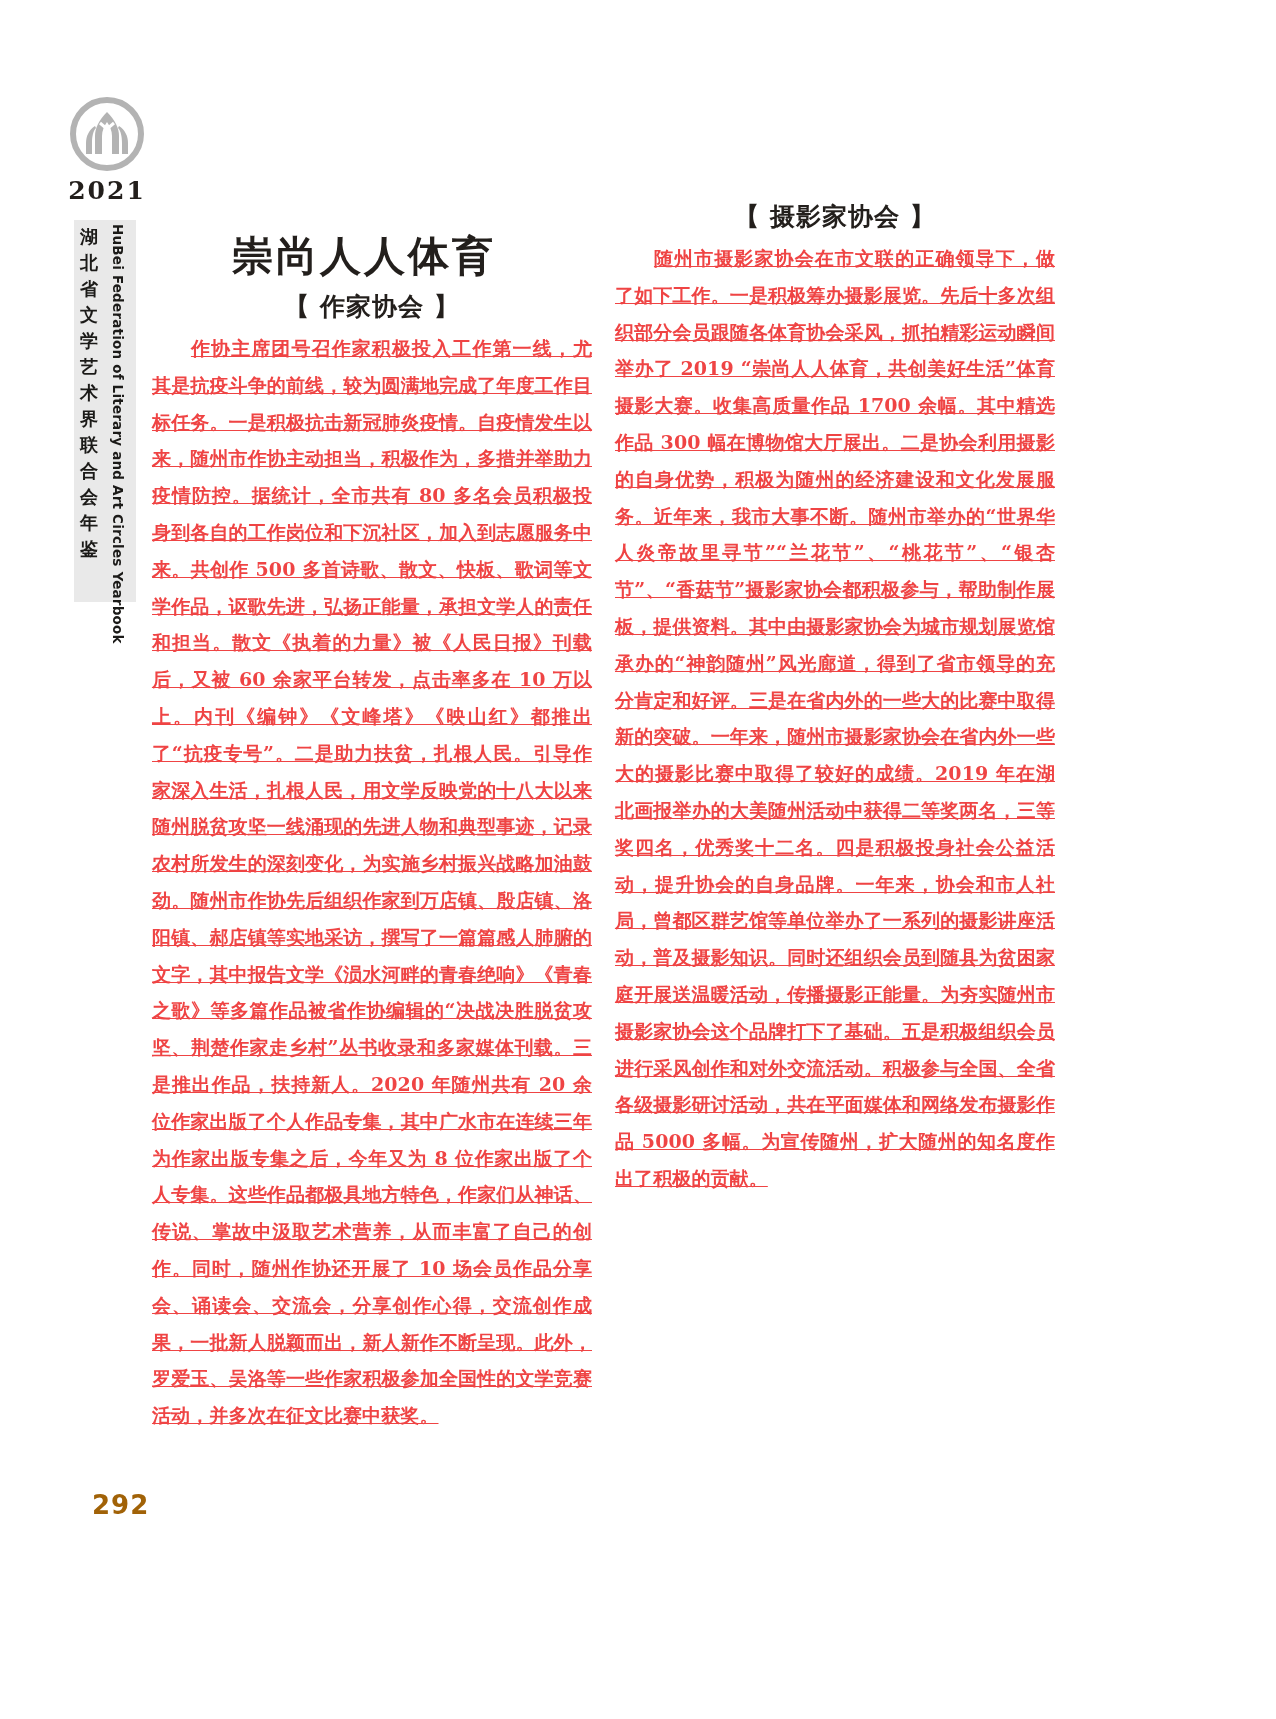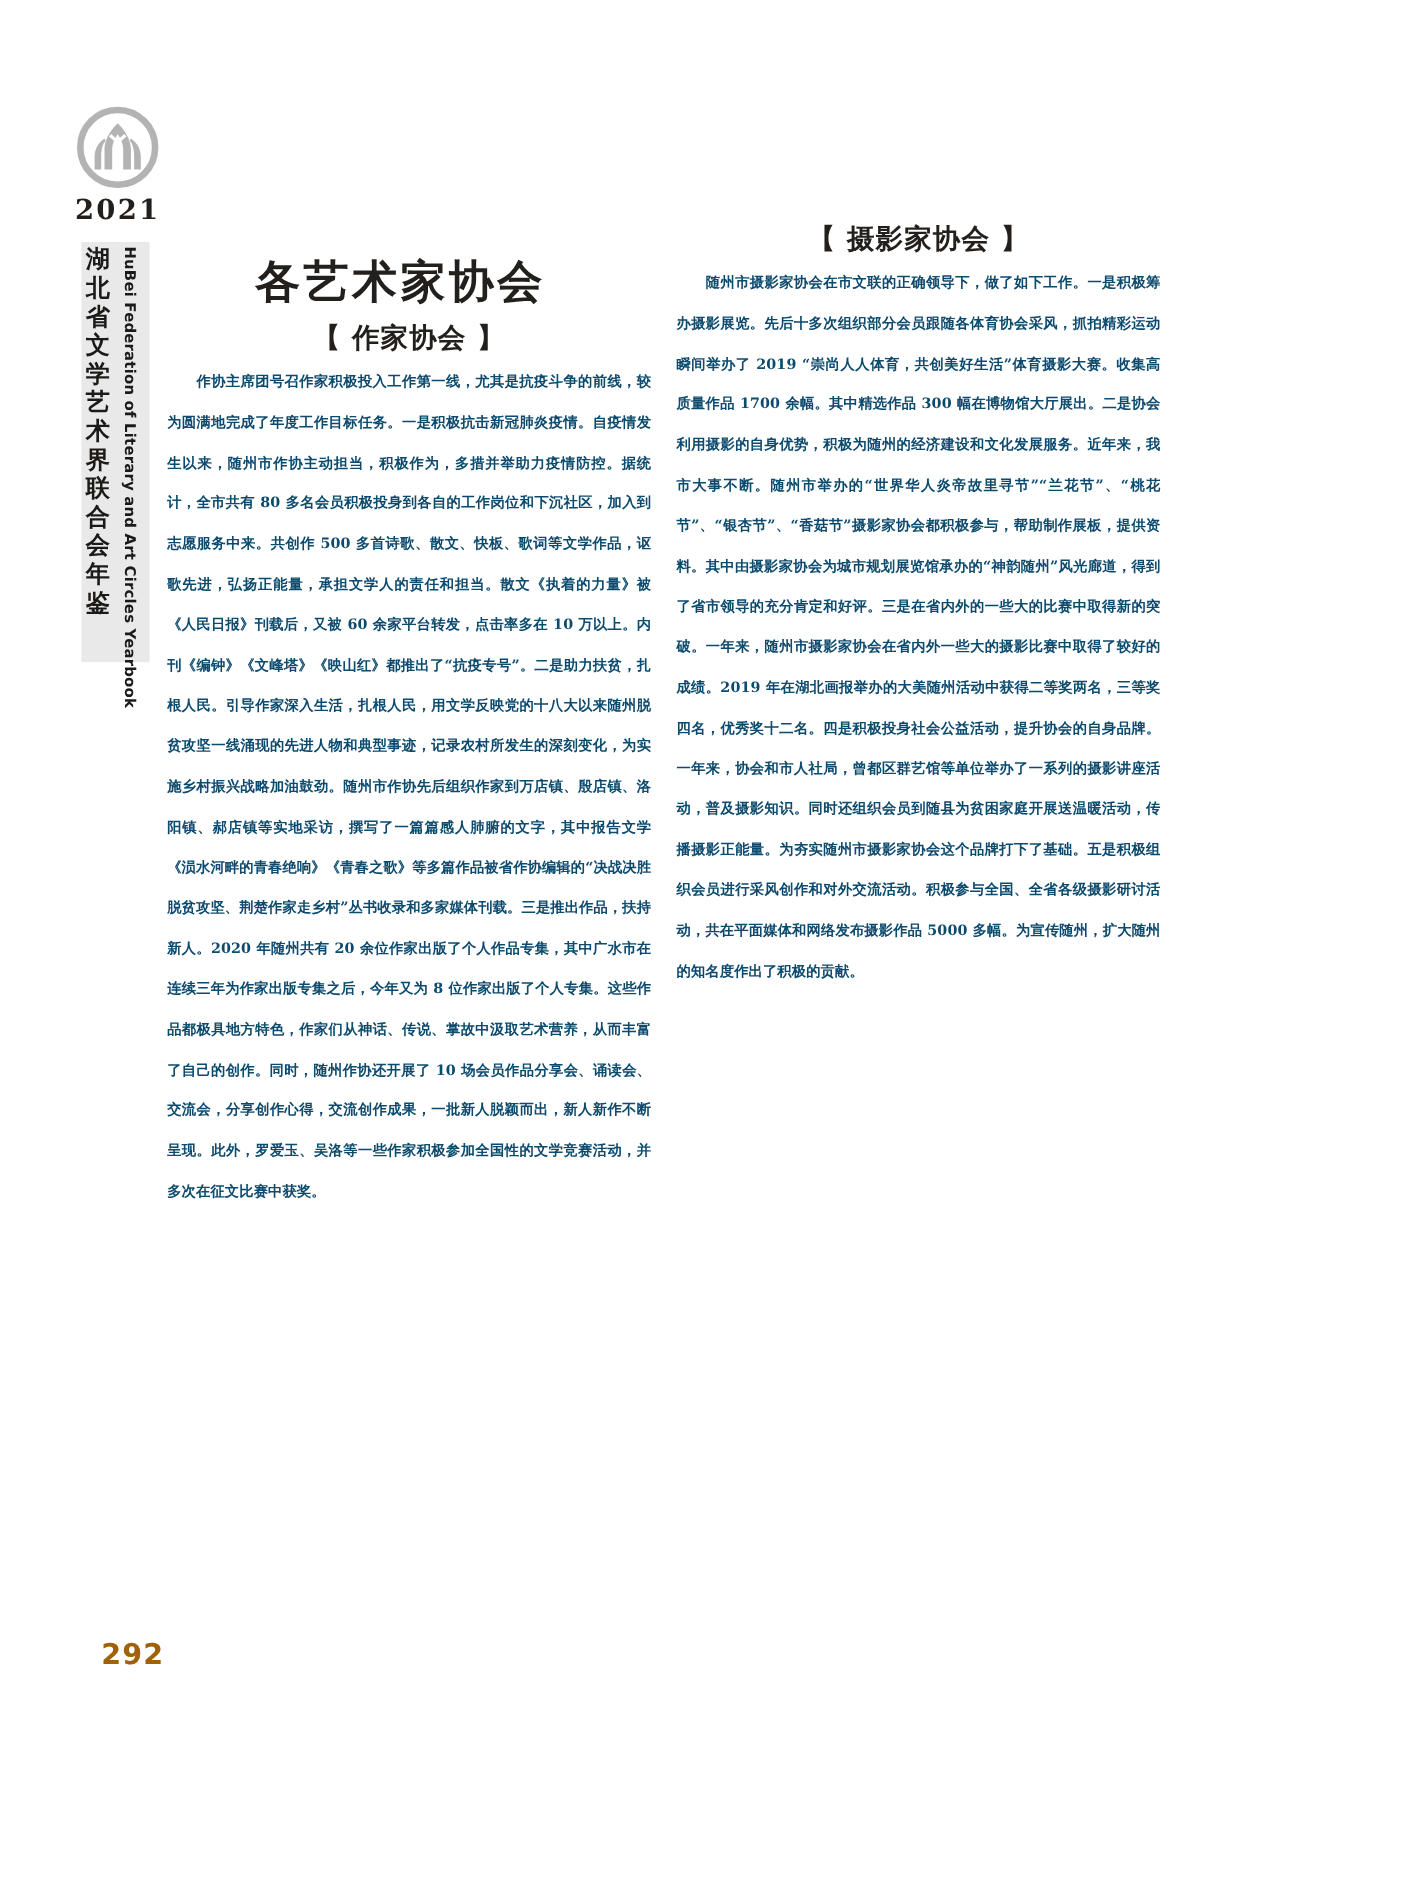--- a/index.html
+++ b/index.html
@@ -57,21 +57,21 @@
     background: #e9e9e9;
   }
   #rail-cn {
     position: absolute;
     left: 16px;
     top: 128px;
     width: 26px;
     height: 376px;
     font-family: "DejaVu Sans", "Liberation Sans", sans-serif;
     font-weight: 700;
-    font-size: 22px;
+    font-size: 18px;
     line-height: 26px;
     color: #1b1a18;
     text-align: center;
     word-break: break-all;
     letter-spacing: 0px;
   }
   #rail-en {
     position: absolute;
     left: 44px;
     top: 128px;
@@ -136,28 +136,29 @@
     letter-spacing: 1px;
     color: #231f1c;
     margin: 0 0 6px 0;
     line-height: 34px;
     text-align: center;
   }
 
   .body-text {
     font-family: "DejaVu Serif", "Liberation Serif", serif;
     font-weight: 700;
-    font-size: 13px;
+    font-size: 19px;
     line-height: 36.8px;
-    color: #0c4a6e;
+    color: #ef4444;
     text-align: justify;
     text-justify: inter-ideograph;
     text-indent: 2.05em;
     margin: 0;
     letter-spacing: 0.1px;
+    text-decoration: underline;
   }
 
   .spacer-gap { height: 30px; }
 
   
   #col-left .section:first-child { margin-top: 104px; }
   #col-right .section:first-child { margin-top: 14px; }
 </style>
 </head>
 <body>
@@ -180,21 +181,21 @@
 
     <div id="rail-band"></div>
     <div id="rail-cn">湖北省文学艺术界联合会年鉴</div>
     <div id="rail-en">HuBei Federation of Literary and Art Circles Yearbook</div>
   </div>
 
   <div id="page-number">292</div>
 
   <div id="content">
 
-    <h1 id="page-title">各艺术家协会</h1>
+    <h1 id="page-title">崇尚人人体育</h1>
 
     <div class="column" id="col-left">
       <div class="section">
         <div class="section-heading">【 作家协会 】</div>
         <p class="body-text">作协主席团号召作家积极投入工作第一线，尤其是抗疫斗争的前线，较为圆满地完成了年度工作目标任务。一是积极抗击新冠肺炎疫情。自疫情发生以来，随州市作协主动担当，积极作为，多措并举助力疫情防控。据统计，全市共有 80 多名会员积极投身到各自的工作岗位和下沉社区，加入到志愿服务中来。共创作 500 多首诗歌、散文、快板、歌词等文学作品，讴歌先进，弘扬正能量，承担文学人的责任和担当。散文《执着的力量》被《人民日报》刊载后，又被 60 余家平台转发，点击率多在 10 万以上。内刊《编钟》《文峰塔》《映山红》都推出了“抗疫专号”。二是助力扶贫，扎根人民。引导作家深入生活，扎根人民，用文学反映党的十八大以来随州脱贫攻坚一线涌现的先进人物和典型事迹，记录农村所发生的深刻变化，为实施乡村振兴战略加油鼓劲。随州市作协先后组织作家到万店镇、殷店镇、洛阳镇、郝店镇等实地采访，撰写了一篇篇感人肺腑的文字，其中报告文学《涢水河畔的青春绝响》《青春之歌》等多篇作品被省作协编辑的“决战决胜脱贫攻坚、荆楚作家走乡村”丛书收录和多家媒体刊载。三是推出作品，扶持新人。2020 年随州共有 20 余位作家出版了个人作品专集，其中广水市在连续三年为作家出版专集之后，今年又为 8 位作家出版了个人专集。这些作品都极具地方特色，作家们从神话、传说、掌故中汲取艺术营养，从而丰富了自己的创作。同时，随州作协还开展了 10 场会员作品分享会、诵读会、交流会，分享创作心得，交流创作成果，一批新人脱颖而出，新人新作不断呈现。此外，罗爱玉、吴洛等一些作家积极参加全国性的文学竞赛活动，并多次在征文比赛中获奖。</p>
       </div>
     </div>
 
     <div class="column" id="col-right">
       <div class="section">

